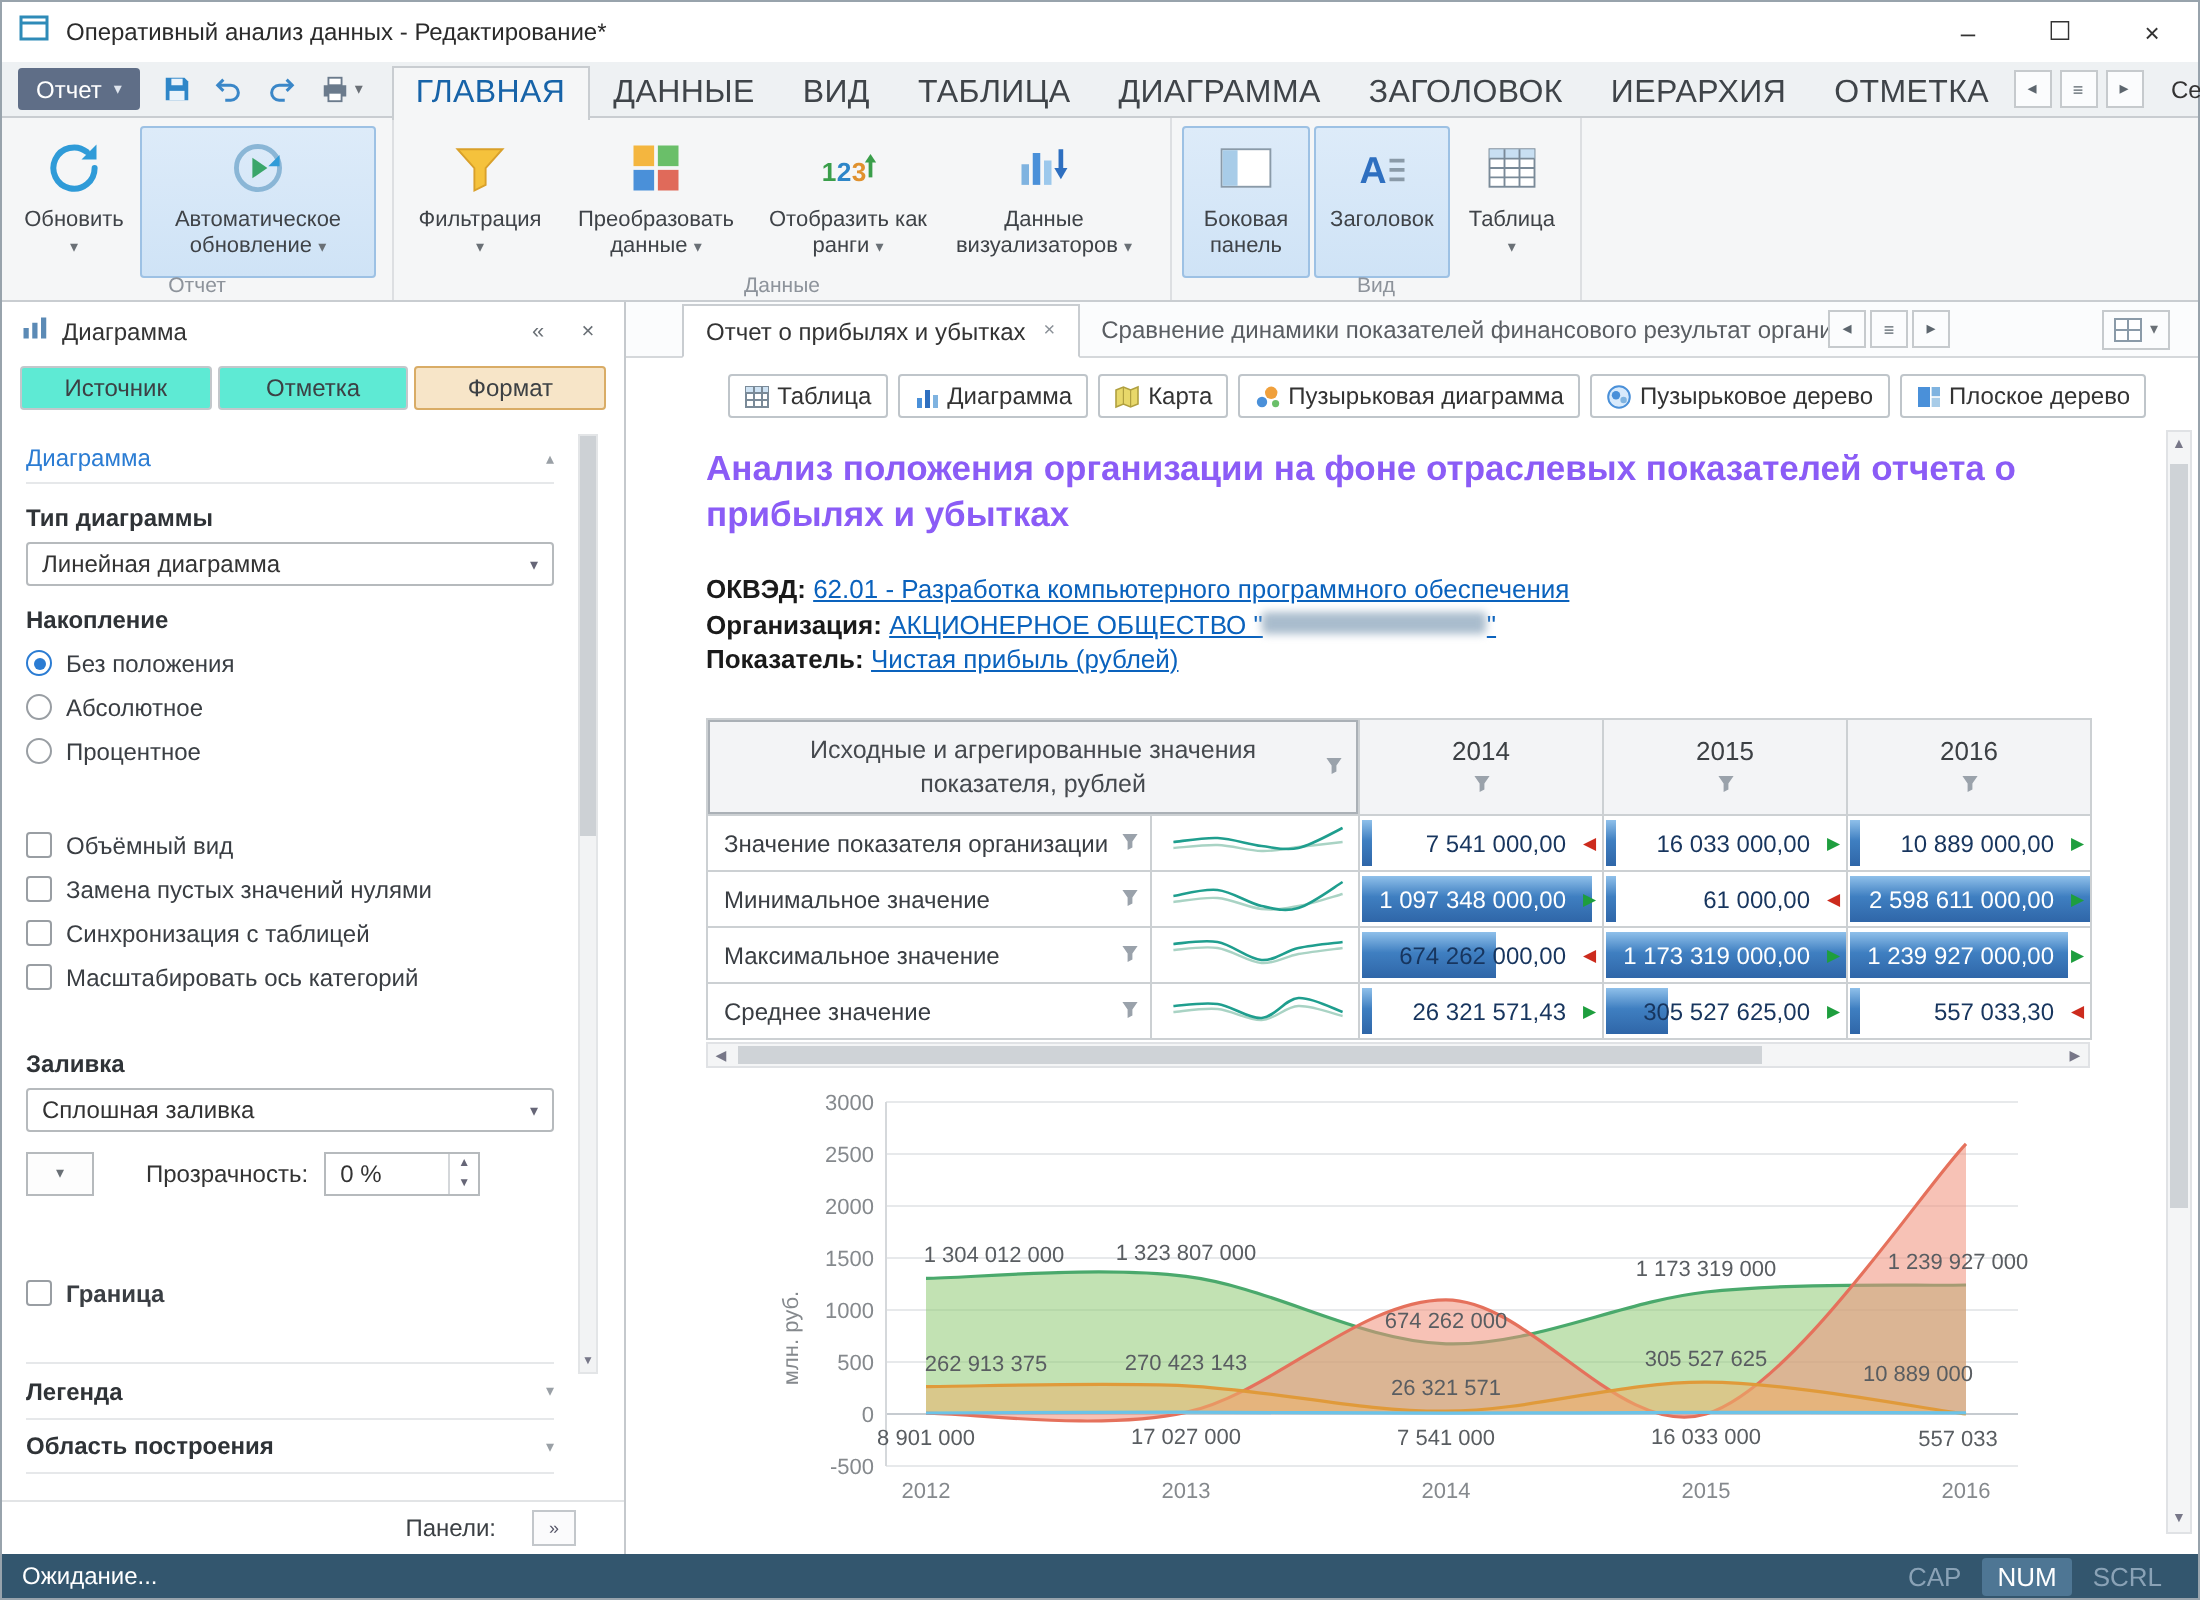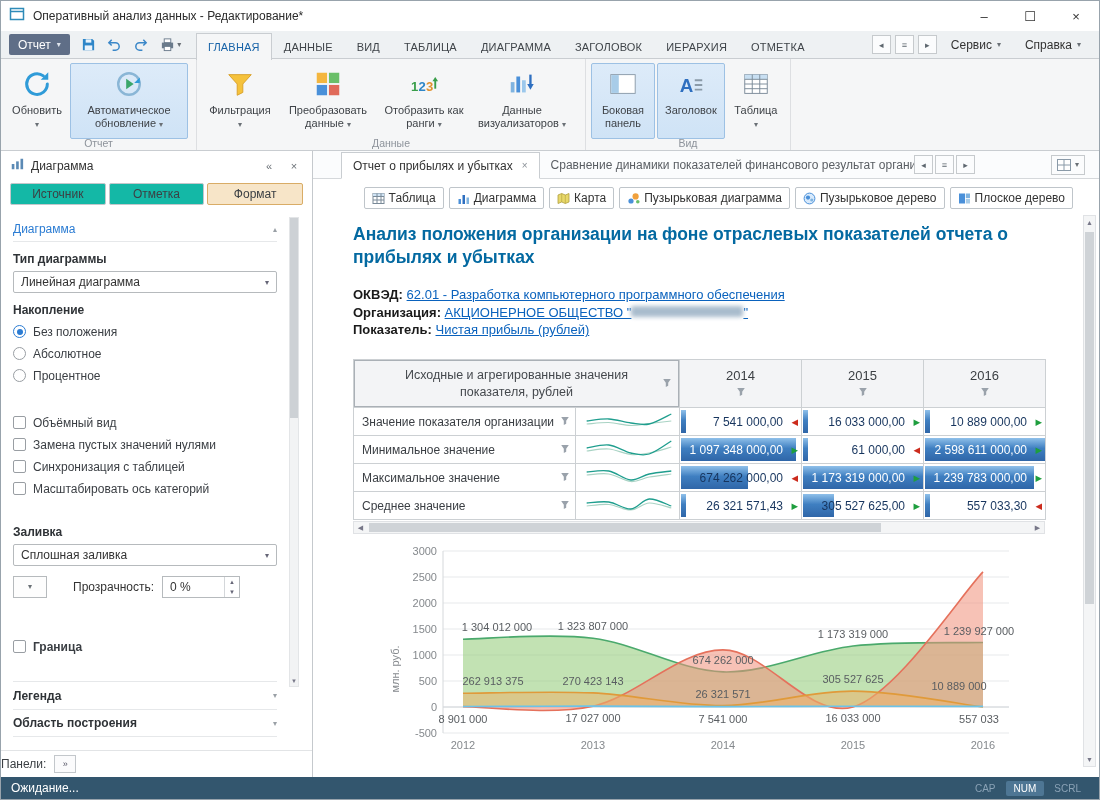--- a/index.html
+++ b/index.html
@@ -15,21 +15,21 @@
 
   
   .menurow{height:28px;background:#eef1f3;border-bottom:1px solid #c9cdd1;display:flex;align-items:center;padding:0 8px;position:relative}
   .report-btn{height:21px;padding:0 9px;background:#5f6e87;color:#fff;border:none;border-radius:2px;font-size:12px;display:flex;align-items:center;gap:6px;font-family:inherit}
   .report-btn .caret{color:#dfe5ee}
   .qat{display:flex;align-items:center;gap:4px;margin-left:8px}
   .qat-icon{width:22px;height:22px;display:flex;align-items:center;justify-content:center}
   .qat-icon.wcaret{width:30px;gap:2px}
   .caret{font-size:8px;color:#6a7076;line-height:1}
   .rtabs{display:flex;align-items:flex-end;height:28px;margin-left:10px}
-  .rtab{height:24px;padding:0 11px;font-size:11px;color:#3f4449;display:flex;align-items:center;background:transparent;border:1px solid transparent;font-family:inherit;letter-spacing:.2px}
+  .rtab{height:24px;padding:0 11px;font-size:16px;color:#3f4449;display:flex;align-items:center;background:transparent;border:1px solid transparent;font-family:inherit;letter-spacing:.2px}
   .rtab.active{height:27px;background:#f5f6f7;border:1px solid #c9cdd1;border-bottom:none;margin-bottom:-1px;color:#1763a8;z-index:2}
   .mr-right{margin-left:auto;display:flex;align-items:center;gap:4px}
   .sq{width:19px;height:19px;border:1px solid #c6cacd;background:#fbfcfd;display:flex;align-items:center;justify-content:center;font-size:9px;color:#5d666e}
   .menu-label{display:flex;align-items:center;gap:5px;font-size:12px;color:#333;padding:0 10px;background:none;border:none;font-family:inherit}
 
   
   .ribbon{height:92px;background:#f5f6f7;border-bottom:1px solid #c9cdd1;display:flex}
   .rgroup{position:relative;border-right:1px solid #dddfe2;padding:4px 5px 14px;display:flex;align-items:flex-start;gap:2px}
   .rgroup-label{position:absolute;bottom:1px;left:0;right:0;text-align:center;font-size:10.5px;color:#8d939b}
   .rbtn{display:flex;flex-direction:column;align-items:center;height:76px;padding:2px 3px;font-size:11px;color:#3f4348;line-height:1.2;text-align:center;background:transparent;border:1px solid transparent;border-radius:2px;font-family:inherit}
@@ -39,21 +39,21 @@
   
   .main{position:absolute;top:150px;bottom:22px;left:0;right:0;display:flex}
 
   
   .sidebar{width:312px;border-right:1px solid #c5c9cd;position:relative;background:#fff;flex:none}
   .sb-header{height:30px;display:flex;align-items:center;padding:0 9px;gap:7px}
   .sb-title{font-size:12px;color:#333}
   .sb-hspacer{margin-left:auto}
   .sb-hbtn{width:18px;height:18px;display:flex;align-items:center;justify-content:center;font-size:11px;color:#6a7076;background:none;border:none;font-family:inherit}
   .sb-tabs{display:flex;gap:3px;padding:2px 9px 6px}
-  .sb-tab{flex:1;height:22px;border:1px solid #c3c7cb;background:#14b8a6;font-size:12px;display:flex;align-items:center;justify-content:center;color:#3c4044;border-radius:2px;font-family:inherit}
+  .sb-tab{flex:1;height:22px;border:1px solid #c3c7cb;background:#5eead4;font-size:12px;display:flex;align-items:center;justify-content:center;color:#3c4044;border-radius:2px;font-family:inherit}
   .sb-tab.active{background:#f7e5c8;border-color:#d9ac66}
   .sb-content{position:absolute;top:62px;bottom:27px;left:0;width:286px;padding:4px 10px 0 12px;overflow:hidden;font-size:12px}
   .sb-section{display:flex;align-items:center;height:25px;border-bottom:1px solid #e6e8ea;color:#2b7cd3}
   .sb-section .chev,.sb-dark .chev{margin-left:auto;font-size:8px;color:#9aa0a6}
   .sb-label{font-weight:bold;margin:10px 0 5px;color:#2f3337}
   .sb-select{height:22px;border:1px solid #b6babd;background:#fff;display:flex;align-items:center;padding:0 7px;width:264px;border-radius:2px;color:#333}
   .sb-select .chev{margin-left:auto;font-size:8px;color:#667}
   .sb-row{display:flex;align-items:center;gap:7px;height:19px;margin:3px 0;color:#3a3e43}
   .cb{width:13px;height:13px;border:1px solid #999ea3;background:#fff;border-radius:2px;flex:none}
   .radio{width:13px;height:13px;border:1px solid #999ea3;border-radius:50%;flex:none;position:relative;background:#fff}
@@ -63,39 +63,39 @@
   .trans-row{display:flex;align-items:center;gap:8px;margin-top:10px}
   .color-btn{width:34px;height:22px;border:1px solid #b6babd;background:#fdfdfd;display:flex;align-items:center;justify-content:center;font-family:inherit}
   .spinner{width:78px;height:22px;border:1px solid #b6babd;background:#fff;display:flex;align-items:center;padding-left:7px}
   .spin-btns{margin-left:auto;display:flex;flex-direction:column;border-left:1px solid #d4d7da;height:100%;width:15px}
   .spin-btns span{flex:1;display:flex;align-items:center;justify-content:center;font-size:6px;color:#667}
   .sb-dark{display:flex;align-items:center;height:28px;font-weight:bold;color:#2f3337;border-top:1px solid #e6e8ea}
   .sb-dark:last-of-type{border-bottom:1px solid #e6e8ea}
   .sb-scrollbar{position:absolute;top:66px;right:13px;width:10px;height:470px;background:#f2f3f4;border:1px solid #e3e5e7}
   .sb-thumb{position:absolute;top:0;left:0;right:0;height:200px;background:#cdd1d5}
   .sb-scroll-down{position:absolute;left:0;right:0;bottom:0;height:11px;display:flex;align-items:center;justify-content:center;font-size:6px;color:#778}
-  .sb-bottom{position:absolute;bottom:0;left:0;right:0;height:27px;border-top:1px solid #e2e4e6;display:flex;align-items:center;gap:8px;padding-right:24px;font-size:12px;color:#3c4044}
+  .sb-bottom{position:absolute;bottom:0;left:0;right:0;height:27px;border-top:1px solid #e2e4e6;display:flex;align-items:center;justify-content:flex-end;gap:18px;padding-right:24px;font-size:12px;color:#3c4044}
   .panels-btn{width:22px;height:18px;border:1px solid #c3c7cb;background:#fbfbfc;display:flex;align-items:center;justify-content:center;font-size:9px;color:#556;font-family:inherit}
 
   
   .content{flex:1;position:relative;background:#fff}
   .doc-tabbar{height:28px;display:flex;align-items:flex-end;padding-left:28px;border-bottom:1px solid #d5d8db;background:#fbfcfd;position:relative}
   .doc-tab{height:27px;display:flex;align-items:center;padding:0 11px;font-size:12px;color:#5a5e63}
   .doc-tab.active{background:#fff;border:1px solid #c9cdd1;border-bottom:1px solid #fff;margin-bottom:-1px;color:#333;z-index:2}
   .doc-tab .close{margin-left:9px;color:#8a9097;font-size:10px}
   .doc-tab .lbl{white-space:nowrap}
   .doc-tab.trunc .lbl{overflow:hidden;max-width:368px;display:block}
   .tabbar-btns{position:absolute;right:124px;top:4px;display:flex;gap:2px}
   .layout-btn{position:absolute;right:14px;top:4px;height:20px;padding:0 5px;border:1px solid #c6cacd;background:#fbfcfd;display:flex;align-items:center;gap:4px;font-family:inherit}
   .doc-body{position:absolute;top:28px;bottom:0;left:0;right:0;overflow:hidden;background:#fff}
 
   .view-toolbar{position:absolute;top:8px;right:26px;display:flex;gap:5px}
   .vbtn{display:flex;align-items:center;gap:4px;border:1px solid #bfc5ca;background:#fff;height:22px;padding:0 7px;font-size:12px;color:#333;border-radius:2px;font-family:inherit}
 
-  .doc-title{position:absolute;left:40px;top:44px;width:665px;font-size:17.5px;font-weight:bold;color:#0369a1;line-height:23px}
+  .doc-title{position:absolute;left:40px;top:44px;width:665px;font-size:17.5px;font-weight:bold;color:#8b5cf6;line-height:23px}
   .info{position:absolute;left:40px;top:107px;font-size:13px;line-height:17.5px}
   .info b{color:#1a1a1a}
   .info a{color:#0a62bd;text-decoration:underline;cursor:pointer}
   .redacted{display:inline-block;width:112px;height:11px;background:#a9bccd;filter:blur(2px);border-radius:2px}
 
   
   .ind-table{position:absolute;left:40px;top:180px;border-collapse:collapse;table-layout:fixed;font-size:12px;background:#fff}
   .ind-table th,.ind-table td{border:1px solid #ccd0d3;padding:0;overflow:hidden}
   .ind-table thead th{background:#f3f4f6;font-weight:normal;color:#45494e;height:48px}
   th.hmain{box-shadow:inset 0 0 0 1px #aab0b6;position:relative}
@@ -123,21 +123,21 @@
   .vs-arrow.b{bottom:0}
   .vs-thumb{position:absolute;left:1px;right:1px;top:16px;height:372px;background:#cfd3d7}
 
   .chart-wrap{position:absolute;left:40px;top:362px;width:704px;height:230px}
   .tick{font-size:11px;fill:#85898d}
   .dlabel{font-size:11px;fill:#595d61}
 
   
   .statusbar{position:absolute;bottom:0;left:0;right:0;height:22px;background:#33566e;display:flex;align-items:center;color:#fff;font-size:12px;padding:0 10px}
   .sb-keys{margin-left:auto;display:flex;gap:2px;align-items:center}
-  .key{font-size:10px;padding:2px 8px;color:#8aa2b6}
+  .key{font-size:13px;padding:2px 8px;color:#8aa2b6}
   .key.on{background:#4e7694;color:#fff;border-radius:2px}
 
   .funnel-svg{display:inline-block}
 </style>
 </head>
 <body>
 
 <div class="window">
 
   <div class="titlebar">
@@ -628,21 +628,21 @@
                   <span class="val-text">674 262 000,00</span>
                   <span class="trend down">◀</span>
                 </td>
                 <td class="val-cell">
                   <span class="bar" style="width:100%"></span>
                   <span class="val-text on-bar">1 173 319 000,00</span>
                   <span class="trend up">▶</span>
                 </td>
                 <td class="val-cell">
                   <span class="bar" style="width:90%"></span>
-                  <span class="val-text on-bar">1 239 783 000,00</span>
+                  <span class="val-text on-bar">1 239 927 000,00</span>
                   <span class="trend up">▶</span>
                 </td>
               </tr>
               <tr>
                 <td class="lbl-cell"><span>Среднее значение</span><span class="funnel"><svg class="funnel-svg" width="10" height="10" viewBox="0 0 10 10">
                       <path d="M1.2 1h7.6L6.2 4.8v3L3.8 9V4.8z" fill="#9aa2ab"></path>
                     </svg></span></td>
                 <td class="spark-cell"><svg width="94" height="24" viewBox="0 0 94 24">
                     <path d="M 5.7 14.0 C 9.4 13.8 20.4 11.8 27.8 12.5 C 35.1 13.2 43.1 18.3 49.8 18.0 C 56.6 17.8 61.5 11.3 68.2 11.0 C 75.0 10.7 86.6 15.2 90.3 16.0" fill="none" stroke="#a9d3c4" stroke-width="1.2"></path>
                     <path d="M 5.7 11.0 C 9.4 10.8 20.4 9.0 27.8 10.0 C 35.1 11.0 43.1 17.5 49.8 17.0 C 56.6 16.5 61.5 7.5 68.2 7.0 C 75.0 6.5 86.6 12.8 90.3 14.0" fill="none" stroke="#1f9e8e" stroke-width="1.3"></path>

